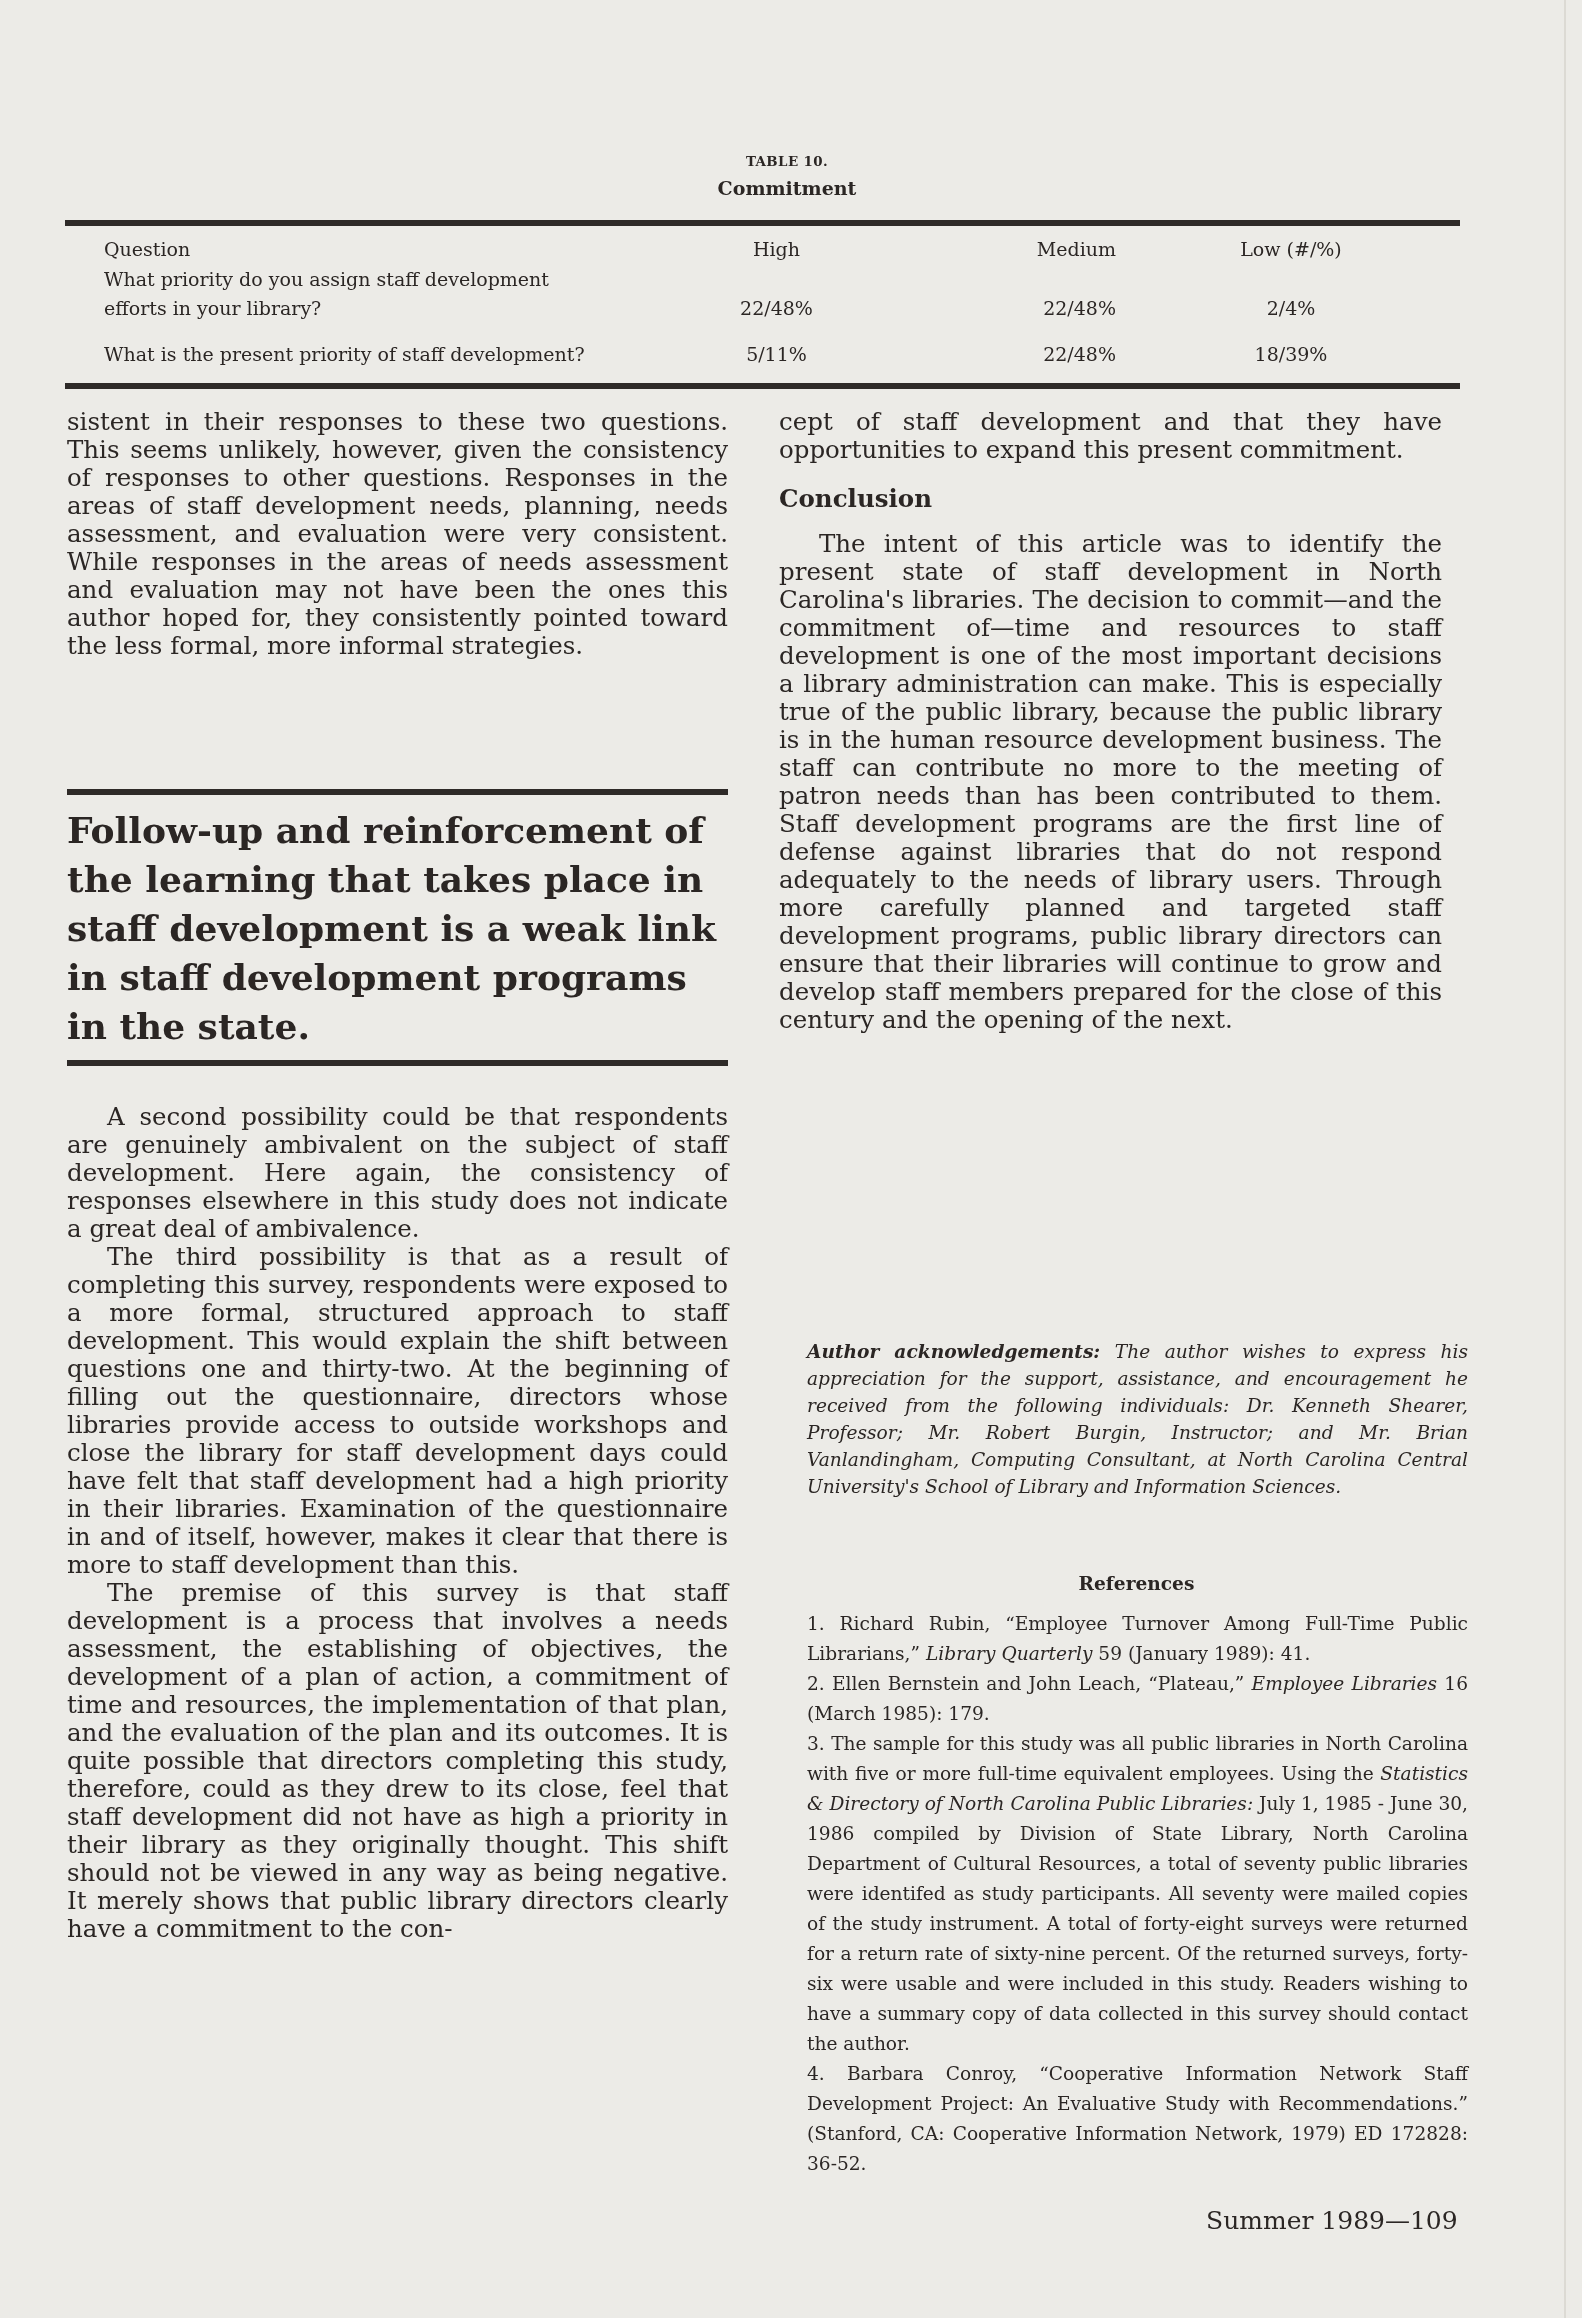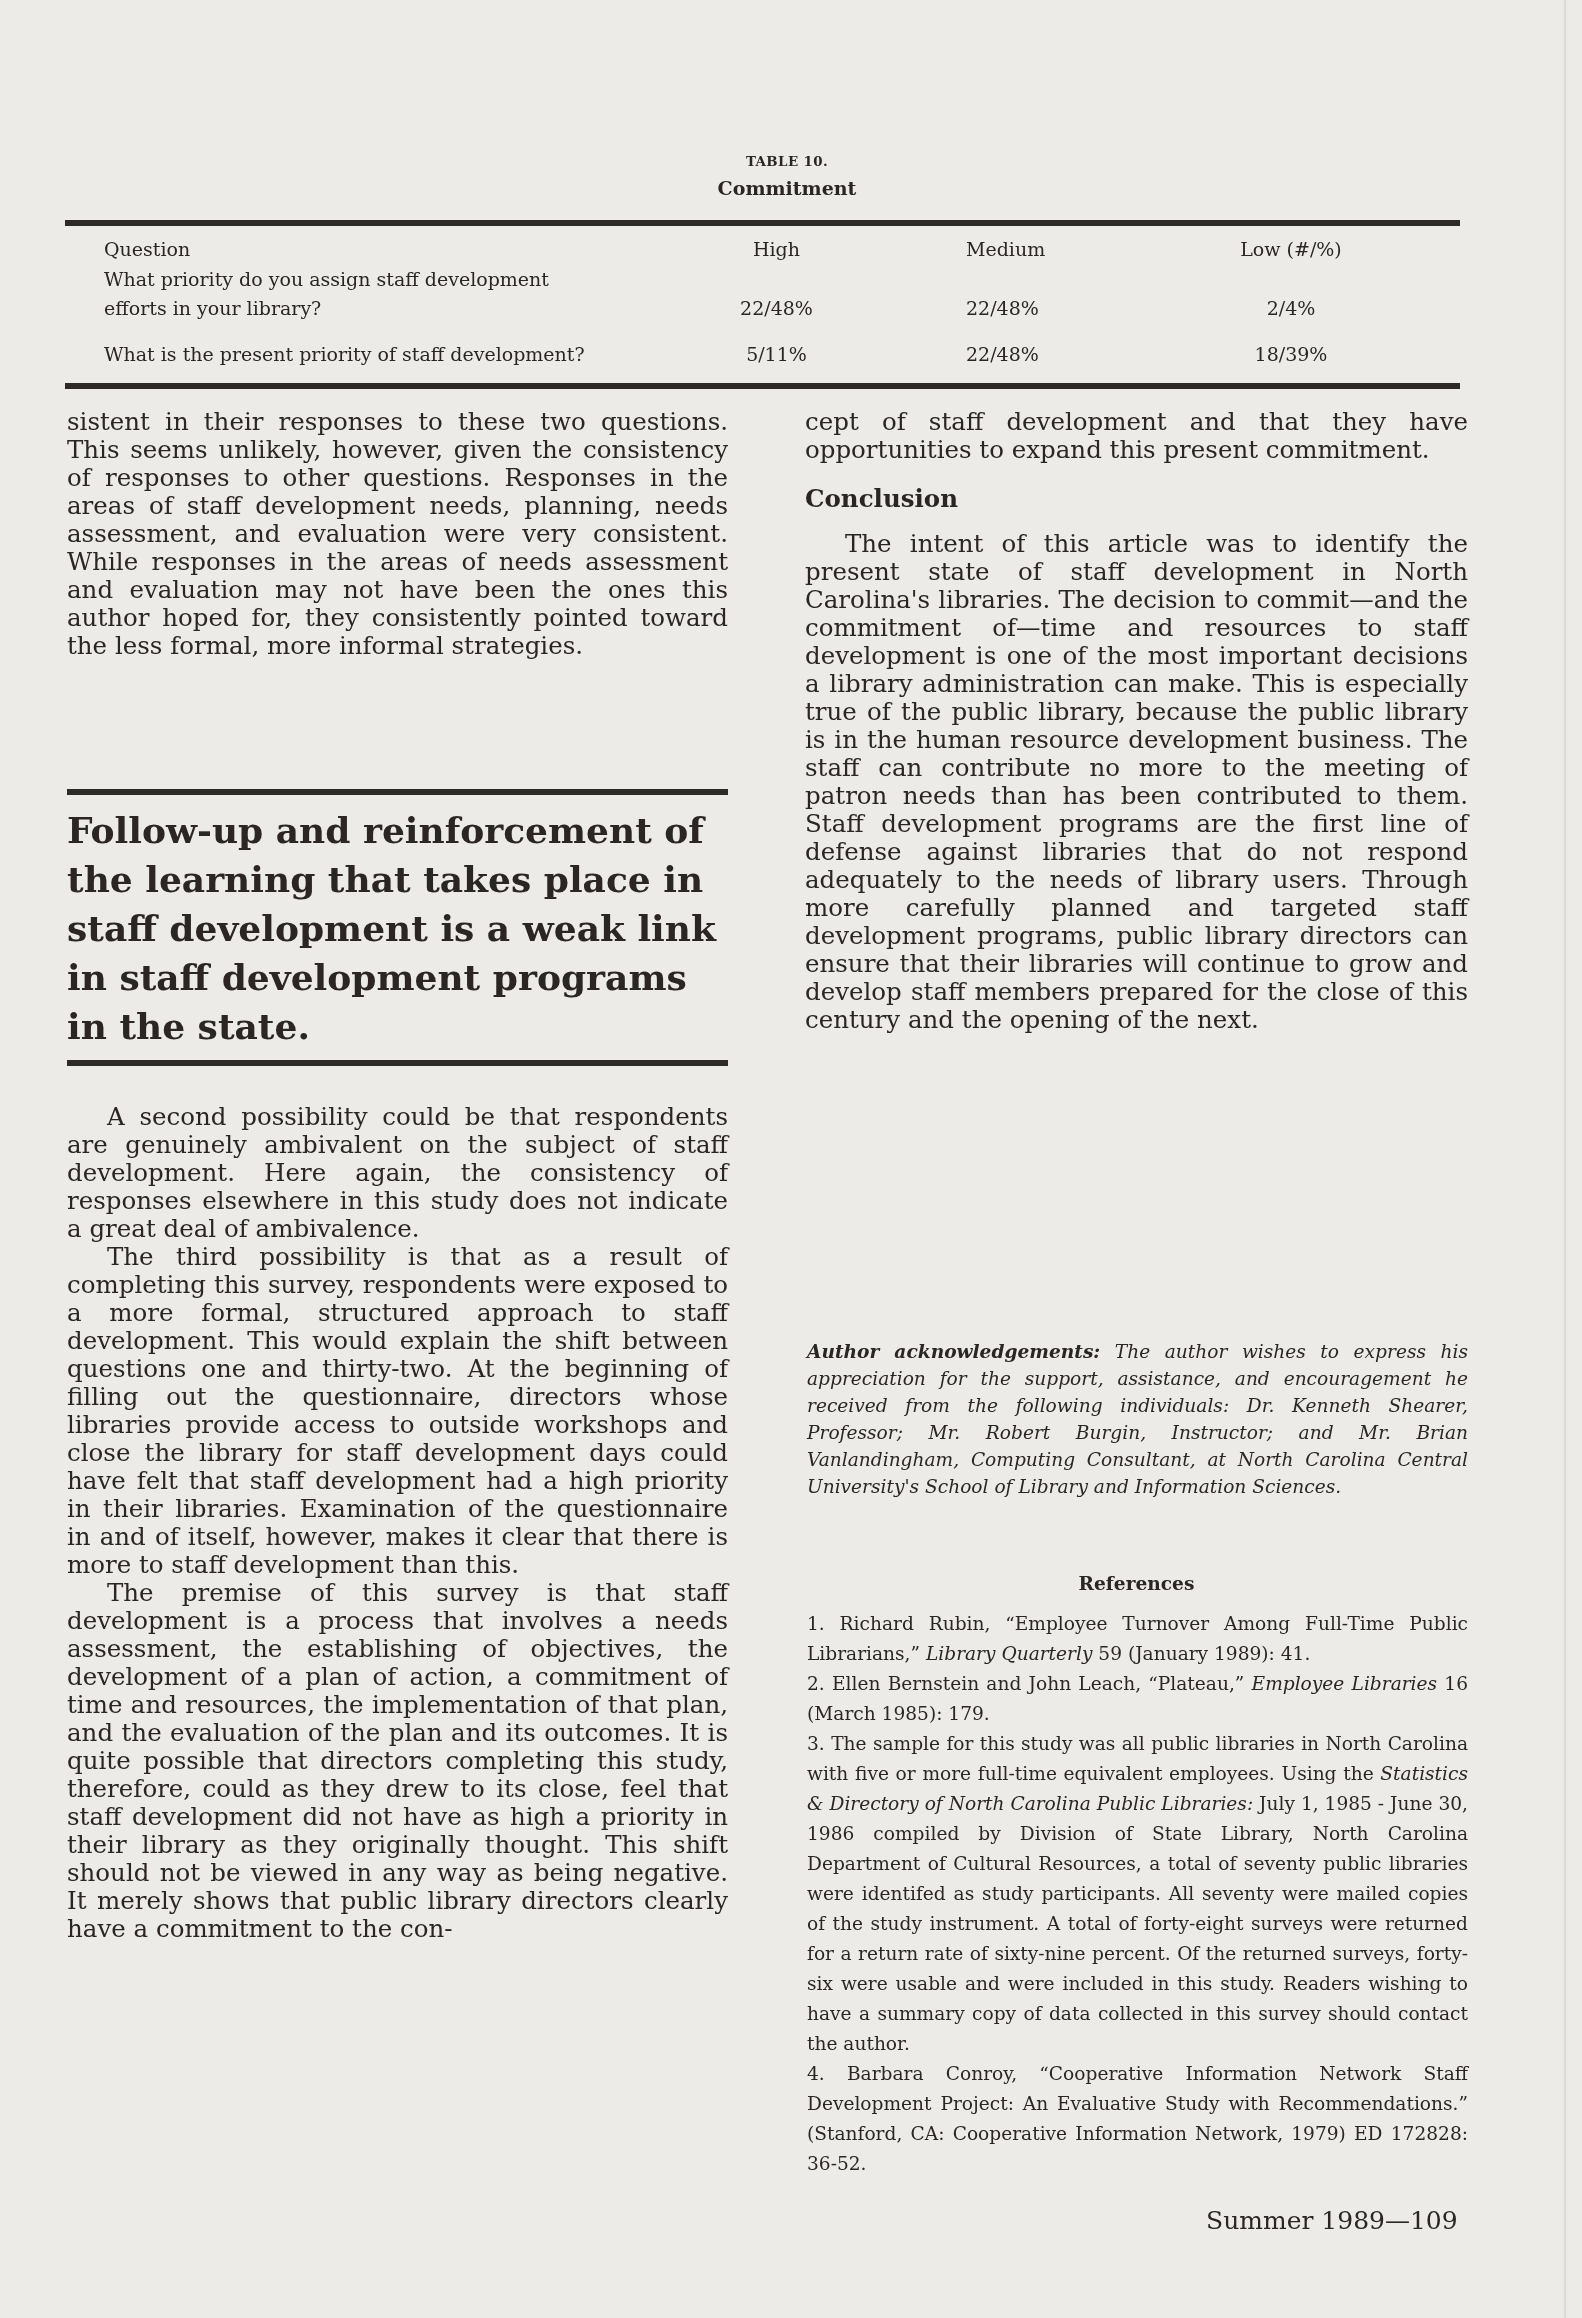--- a/index.html
+++ b/index.html
@@ -16,29 +16,29 @@
   
   .table-label { position:absolute; left:0; width:1574px; text-align:center; top:153px;
     font-size:13.4px; font-weight:bold; letter-spacing:0.4px; }
   .table-title { position:absolute; left:0; width:1574px; text-align:center; top:177px;
     font-size:19px; font-weight:bold; }
   .rule-thick { position:absolute; left:65px; width:1395px; height:6.3px; background:#2e2a28; }
   .trow { position:absolute; left:104px; width:1345px; font-size:19px; line-height:28px; }
   .tcell { position:absolute; top:0; }
   .c-q { left:0; width:554px; }
   .c-h { left:609px; width:127px; text-align:center; }
-  .c-m { left:862px; width:150px; text-align:left; }
+  .c-m { left:862px; width:150px; text-align:right; }
   .c-l { left:1092px; width:190px; text-align:center; }
 
   
   .col { position:absolute; font-size:24.5px; line-height:28px; text-align:justify; }
   .col p { margin:0; }
   .col p.indent { text-indent:40px; }
   .col-left { left:67px; width:661px; }
-  .col-right { left:805px; width:663px; }
+  .col-right { left:779px; width:663px; }
   .heading { font-weight:bold; font-size:24.5px; margin:0; }
   .pullquote { position:absolute; left:67px; width:661px; }
   .pullquote .pq-rule { height:5.5px; background:#2e2a28; width:661px; }
   .pullquote .pq-text { font-weight:bold; font-size:36px; line-height:49px; margin:11px 0 9.5px 0; }
   .ack { position:absolute; left:807px; width:661px; font-size:18.6px; line-height:27px; font-style:italic; text-align:justify; }
   .ack b { font-weight:bold; }
   .refs-title { position:absolute; left:805px; width:663px; text-align:center; top:1573px; font-size:18.6px; font-weight:bold; }
   .refs { position:absolute; left:807px; width:661px; top:1609px; font-size:18.6px; line-height:30px; text-align:justify; }
   .refs p { margin:0; }
   .footer { position:absolute; left:1206px; top:2206px; font-size:25px; }

